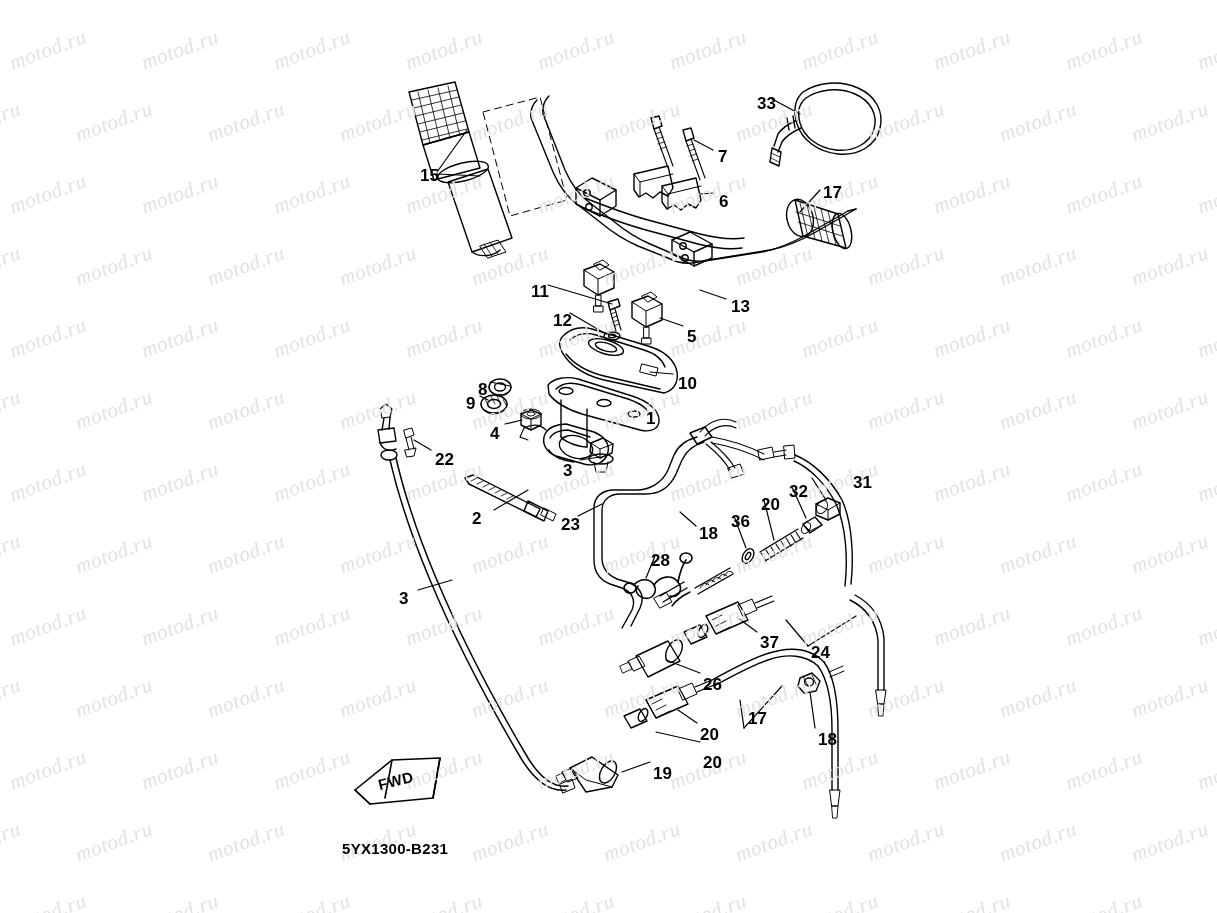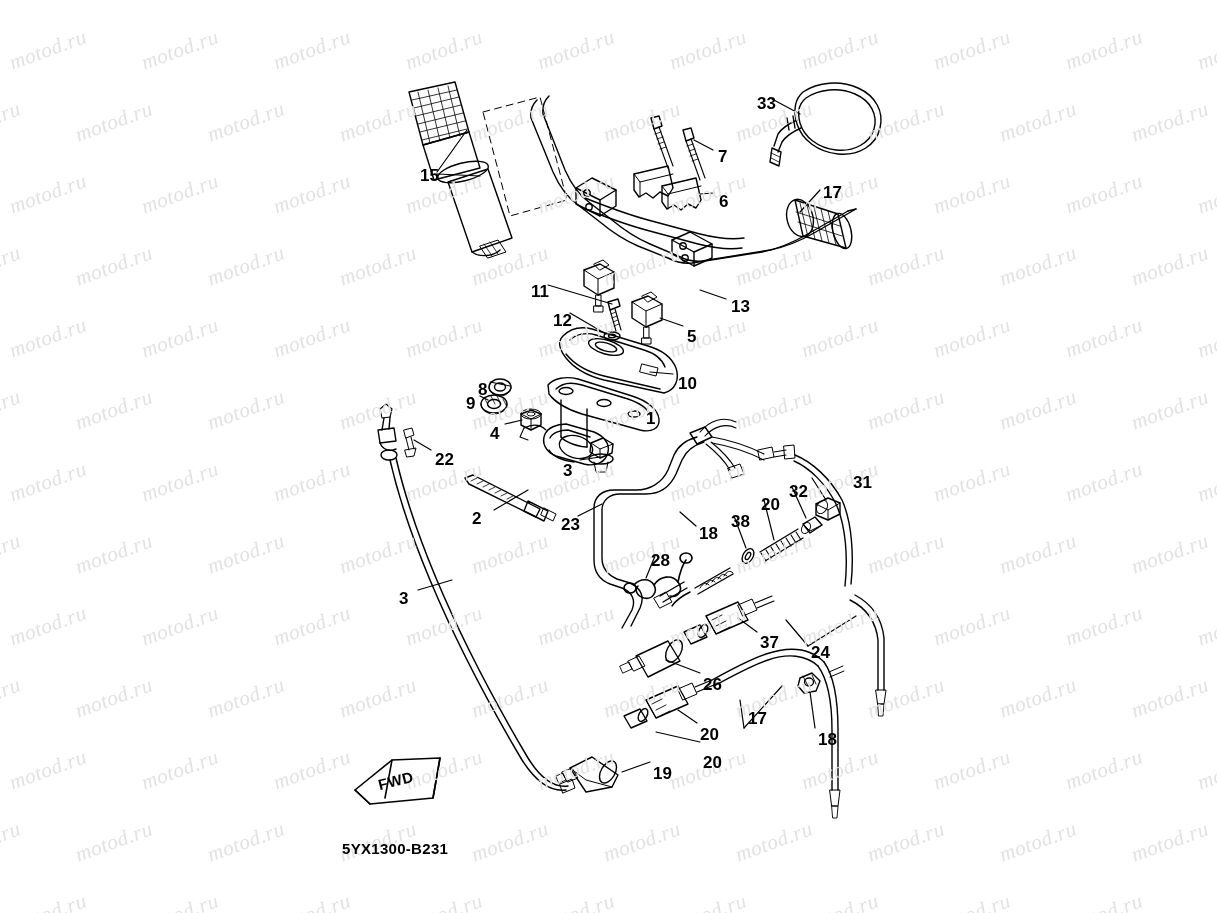--- a/index.html
+++ b/index.html
@@ -707,21 +707,21 @@
       <div class="callout-num" style="left: 818px; top: 731px;">18</div>
       <div class="callout-num" style="left: 703px; top: 745px; margin-top: 9px;">20</div>
       <div class="callout-num" style="left: 653px; top: 765px;">19</div>
       <div class="callout-num" style="left: 435px; top: 451px;">22</div>
       <div class="callout-num" style="left: 561px; top: 516px;">23</div>
       <div class="callout-num" style="left: 811px; top: 644px; text-align: center;">24</div>
       <div class="callout-num" style="left: 760px; top: 634px;">37</div>
       <div class="callout-num" style="left: 703px; top: 676px;">26</div>
       <div class="callout-num" style="left: 699px; top: 525px;">18</div>
       <div class="callout-num" style="left: 651px; top: 552px;">28</div>
-      <div class="callout-num" style="left: 731px; top: 513px;">38</div>
+      <div class="callout-num" style="left: 731px; top: 513px;">36</div>
       <div class="callout-num" style="left: 761px; top: 496px;">20</div>
       <div class="callout-num" style="left: 853px; top: 474px;">31</div>
       <div class="callout-num" style="left: 789px; top: 483px;">32</div>
       <div class="callout-num" style="left: 757px; top: 95px;">33</div>
     </div>
 
   <div id="part-number">5YX1300-B231</div>
 
   <div id="fwd-text">FWD</div>
 

